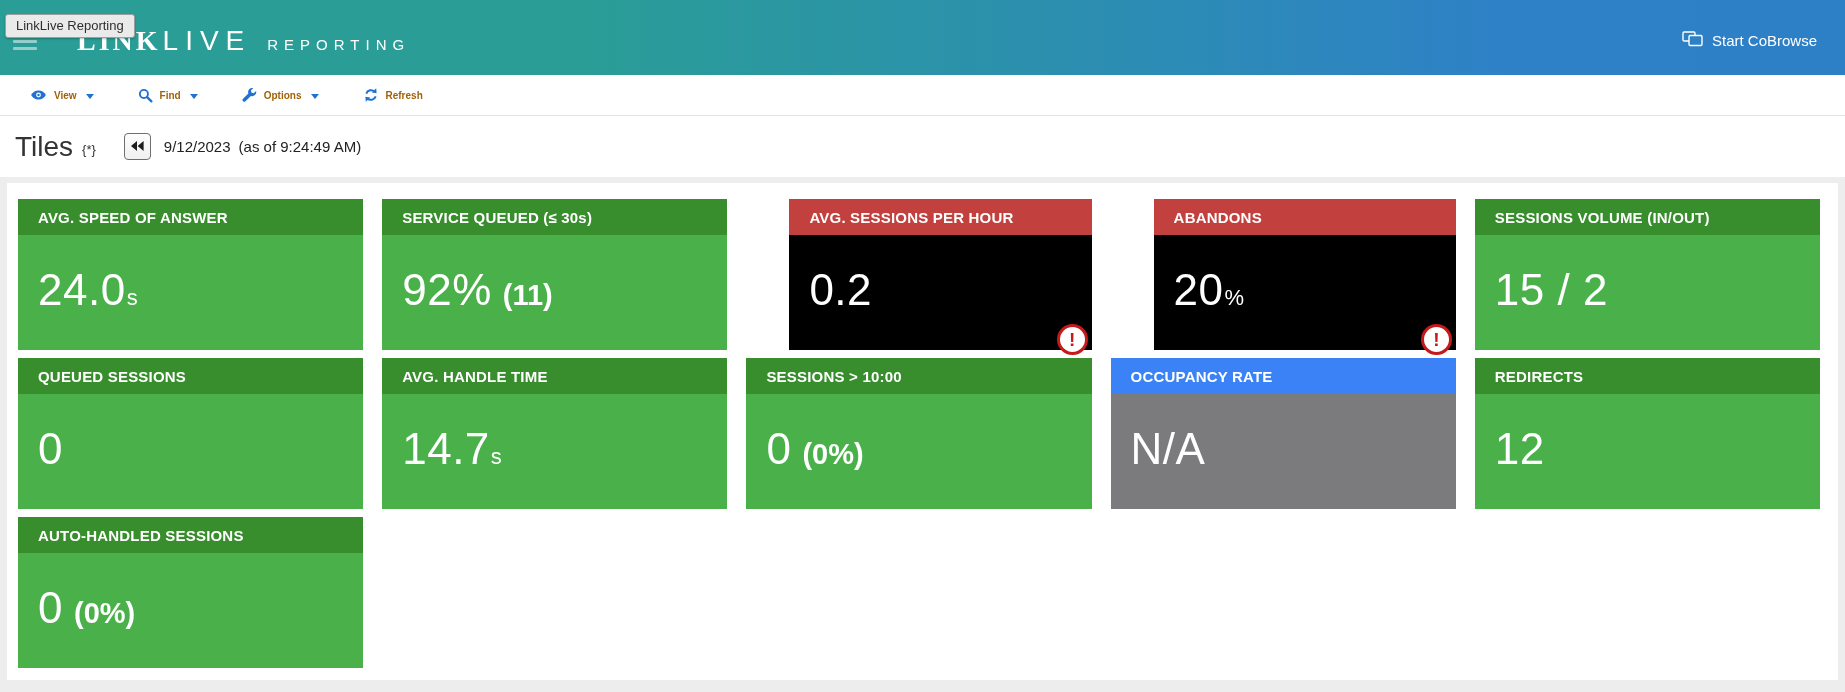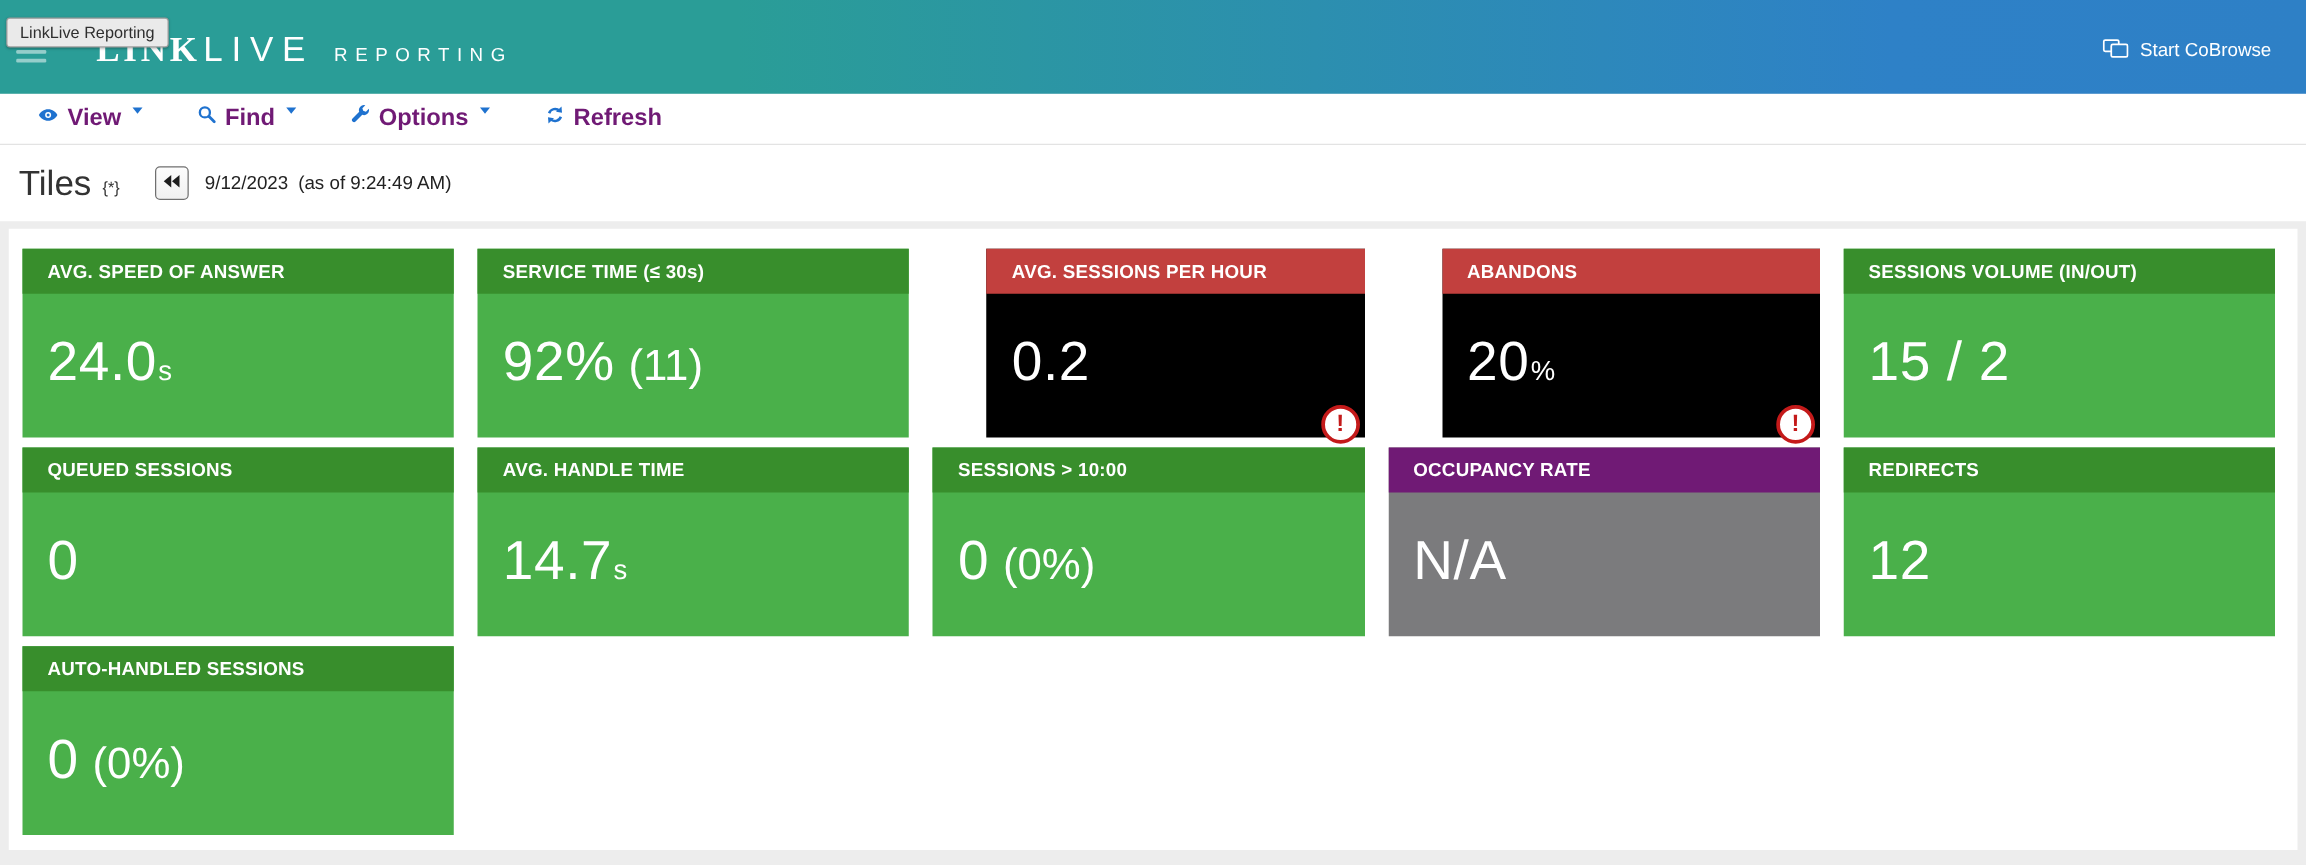--- a/index.html
+++ b/index.html
@@ -26,22 +26,22 @@
   .tooltip {
     position:absolute; left:5px; top:14px; z-index:20;
     background:#eaeaea; border:1px solid #9e9e9e; border-radius:3px;
     color:#2f2f2f; font-size:13px; padding:3px 10px 4px;
     box-shadow:0 1px 2px rgba(0,0,0,.25);
   }
 
   
   .toolbar { height:41px; background:#fff; border-bottom:1px solid #e3e3e3;
              display:flex; align-items:center; padding-left:30px; gap:44px; }
-  .tb-item { display:flex; align-items:flex-start; gap:7px; color:#701a75;
-             font-size:19px; font-weight:700; cursor:pointer; }
+  .tb-item { display:flex; align-items:center; gap:7px; color:#a16207;
+             font-size:10px; font-weight:700; cursor:pointer; }
   .tb-item svg { display:block; }
   .caret { width:0; height:0; border-left:4px solid transparent; border-right:4px solid transparent;
            border-top:5px solid #1f72cf; margin-left:2px; margin-top:2px; }
 
   
   .title-bar { height:61px; background:#fff; display:flex; align-items:center; padding-left:15px; }
   .page-title { font-size:28px; color:#333; }
   .title-badge { font-size:13px; color:#333; margin-left:9px; margin-top:6px; }
   .rewind-btn { margin-left:28px; width:27px; height:27px; border:1px solid #6f6f6f; border-radius:4px;
                 background:linear-gradient(#fdfdfd,#f0f0f0); display:flex; align-items:center;
@@ -53,27 +53,27 @@
   .content { padding:6px 7px 12px; }
   .card { background:#fff; min-height:497px; padding:16px 18px 12px 11px; }
   .tiles-grid { display:grid; grid-template-columns:repeat(5,1fr); column-gap:19px; row-gap:8px;
                 grid-auto-rows:151px; }
   .tile { position:relative; color:#fff; }
   .tile-header { height:36px; display:flex; align-items:center; padding-left:20px; }
   .tile-label  { font-size:15px; font-weight:700; letter-spacing:.2px; }
   .tile-body   { padding:30px 0 0 20px; display:flex; align-items:baseline; }
   .tile-value-main { font-size:44px; font-weight:400; letter-spacing:.5px; }
   .tile-sub    { font-size:22px; margin-left:1px; }
-  .tile-sub.paren { font-size:35px; margin-left:11px; }
+  .tile-sub.paren { font-size:29px; margin-left:11px;font-weight:bold; }
 
   .tile.good    .tile-header { background:#388e2c; }
   .tile.good                 { background:#4ab04a; }
   .tile.alert   .tile-header { background:#c2403e; }
   .tile.alert                { background:#000000;margin-left:43px; }
-  .tile.neutral .tile-header { background:#701a75; }
+  .tile.neutral .tile-header { background:#3b82f6; }
   .tile.neutral              { background:#7b7b7d; }
 
   .alert-icon { position:absolute; right:4px; bottom:-5px; width:31px; height:31px;
                 background:#fff; border:3px solid #c41a1a; border-radius:50%;
                 display:flex; align-items:center; justify-content:center; z-index:5;
                 color:#c41a1a; font-size:19px; font-weight:700; line-height:1; }
 </style>
 </head>
 <body>
 
@@ -168,21 +168,21 @@
     </div>
     <div class="tile-body">
       <span class="tile-value-main">24.0</span>
       <span class="tile-sub">s</span>
     </div>
 
   </div>
 
   <div class="tile good">
     <div class="tile-header">
-      <span class="tile-label">SERVICE TIME  (≤ 30s)</span>
+      <span class="tile-label">SERVICE QUEUED  (≤ 30s)</span>
     </div>
     <div class="tile-body">
       <span class="tile-value-main">92%</span>
       <span class="tile-sub paren">(11)</span>
     </div>
 
   </div>
 
   <div class="tile alert">
     <div class="tile-header">

